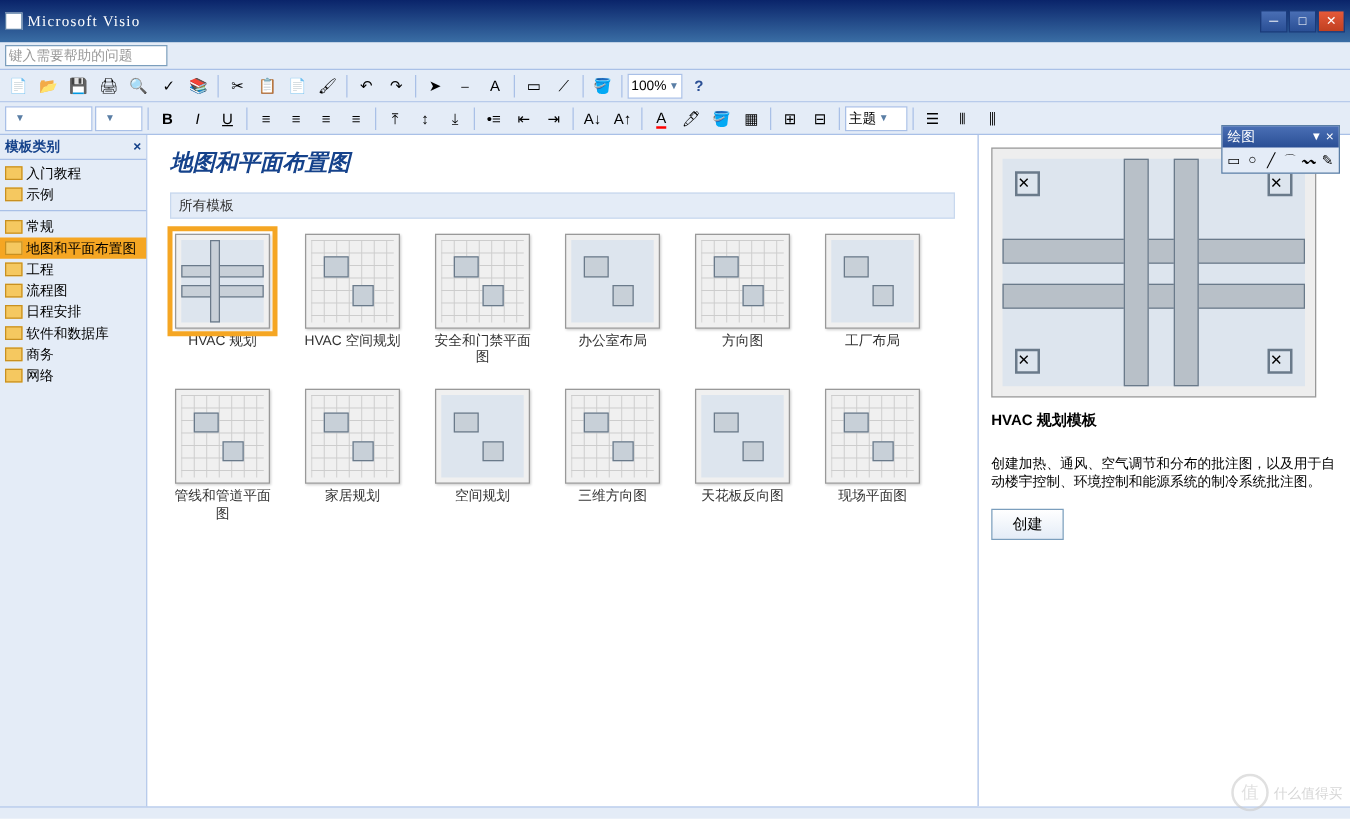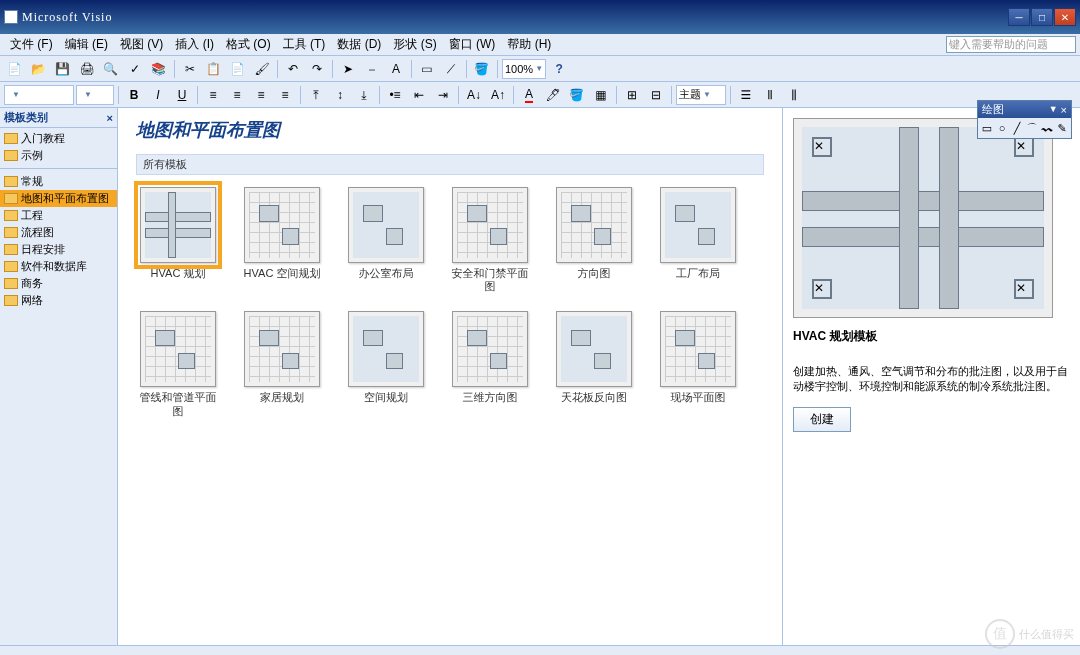--- a/index.html
+++ b/index.html
@@ -88,32 +88,20 @@
     <span class="titlebar-title">Microsoft Visio</span>
   </div>
   <div class="titlebar-buttons">
     <div class="titlebar-btn">─</div>
     <div class="titlebar-btn">□</div>
     <div class="titlebar-btn close">✕</div>
   </div>
 </div>
 
 <div class="menubar">
-  <div class="menubar-items" id="menubar-items">
-      <div class="menu-item">文件 (F)</div>
-      <div class="menu-item">编辑 (E)</div>
-      <div class="menu-item">视图 (V)</div>
-      <div class="menu-item">插入 (I)</div>
-      <div class="menu-item">格式 (O)</div>
-      <div class="menu-item">工具 (T)</div>
-      <div class="menu-item">数据 (D)</div>
-      <div class="menu-item">形状 (S)</div>
-      <div class="menu-item">窗口 (W)</div>
-      <div class="menu-item">帮助 (H)</div>
-    </div>
   <input class="help-input" value="键入需要帮助的问题" style="">
 </div>
 
 <div class="toolbar-row">
   <div class="tb-btn">📄</div>
   <div class="tb-btn">📂</div>
   <div class="tb-btn">💾</div>
   <div class="tb-btn">🖨</div>
   <div class="tb-btn">🔍</div>
   <div class="tb-btn">✓</div>
@@ -269,35 +257,35 @@
             <div class="template-thumb">
               <div class="thumb-pattern thumb-grid">
                 <div class="thumb-rect" style="top:20%;left:15%;width:30%;height:25%;"></div>
                 <div class="thumb-rect" style="top:55%;left:50%;width:25%;height:25%;"></div>
               </div>
             </div>
             <div class="template-label">HVAC 空间规划</div>
           </div>
           <div class="template-item">
             <div class="template-thumb">
+              <div class="thumb-pattern thumb-grid">
+                <div class="thumb-rect" style="top:20%;left:15%;width:30%;height:25%;"></div>
+                <div class="thumb-rect" style="top:55%;left:50%;width:25%;height:25%;"></div>
+              </div>
+            </div>
+            <div class="template-label">安全和门禁平面图</div>
+          </div>
+          <div class="template-item">
+            <div class="template-thumb">
               <div class="thumb-pattern thumb-hvac">
                 <div class="thumb-rect" style="top:20%;left:15%;width:30%;height:25%;"></div>
                 <div class="thumb-rect" style="top:55%;left:50%;width:25%;height:25%;"></div>
               </div>
             </div>
             <div class="template-label">办公室布局</div>
-          </div>
-          <div class="template-item">
-            <div class="template-thumb">
-              <div class="thumb-pattern thumb-grid">
-                <div class="thumb-rect" style="top:20%;left:15%;width:30%;height:25%;"></div>
-                <div class="thumb-rect" style="top:55%;left:50%;width:25%;height:25%;"></div>
-              </div>
-            </div>
-            <div class="template-label">安全和门禁平面图</div>
           </div>
           <div class="template-item">
             <div class="template-thumb">
               <div class="thumb-pattern thumb-grid">
                 <div class="thumb-rect" style="top:20%;left:15%;width:30%;height:25%;"></div>
                 <div class="thumb-rect" style="top:55%;left:50%;width:25%;height:25%;"></div>
               </div>
             </div>
             <div class="template-label">方向图</div>
           </div>

